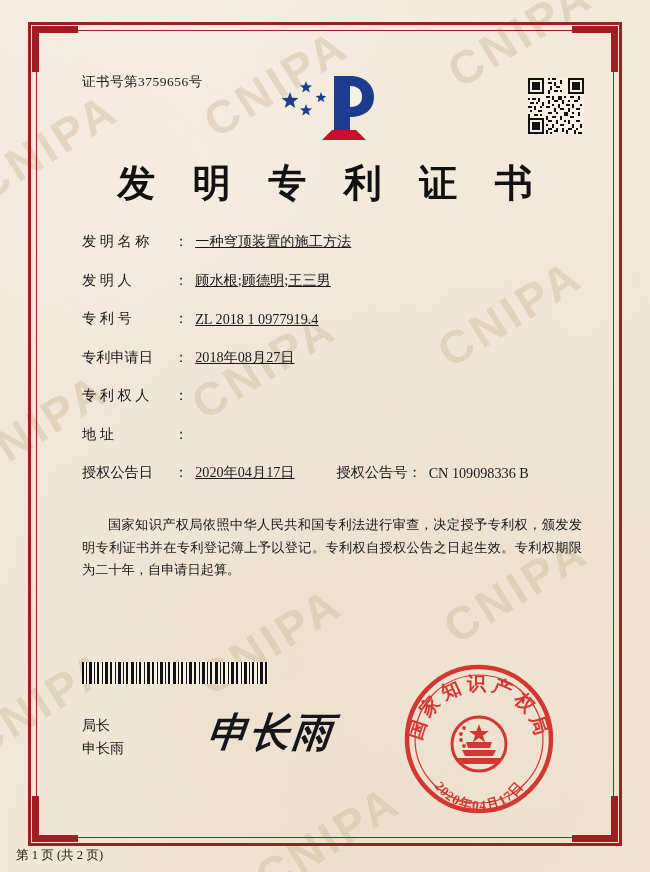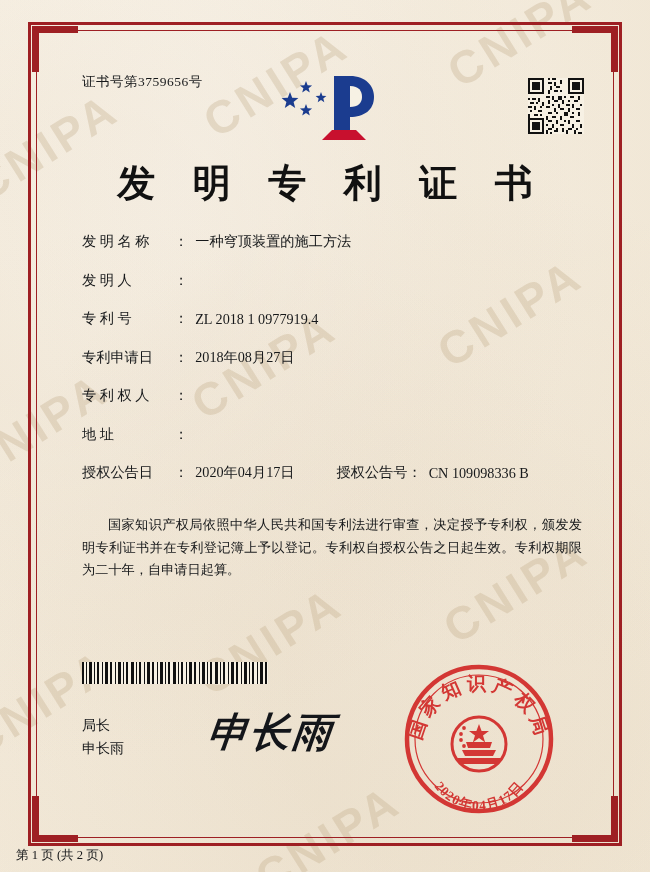--- a/index.html
+++ b/index.html
@@ -147,20 +147,21 @@
     letter-spacing: 0;
     white-space: nowrap;
   }
   .field-colon {
     flex: 0 0 auto;
     margin-right: 7px;
   }
   .field-value {
     flex: 1 1 auto;
     white-space: nowrap;
+    text-decoration: underline;
   }
   .field-row.double .field-value {
     flex: 0 0 auto;
   }
   .field-extra-label {
     margin-left: 42px;
     flex: 0 0 auto;
   }
   .field-extra-value {
     margin-left: 7px;
@@ -370,20 +371,21 @@
 
     <div class="fields">
       <div class="field-row">
         <span class="field-label">发 明 名 称</span>
         <span class="field-colon">：</span>
         <span class="field-value">一种穹顶装置的施工方法</span>
       </div>
       <div class="field-row">
         <span class="field-label">发 明 人</span>
         <span class="field-colon">：</span>
+        <span class="field-value">顾水根;顾德明;王三男</span>
       </div>
       <div class="field-row">
         <span class="field-label">专 利 号</span>
         <span class="field-colon">：</span>
         <span class="field-value">ZL 2018 1 0977919.4</span>
       </div>
       <div class="field-row">
         <span class="field-label">专利申请日</span>
         <span class="field-colon">：</span>
         <span class="field-value">2018年08月27日</span>

